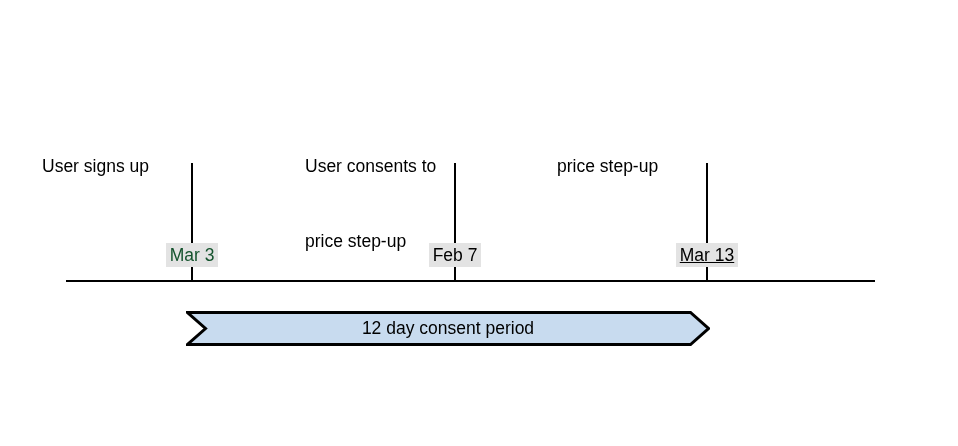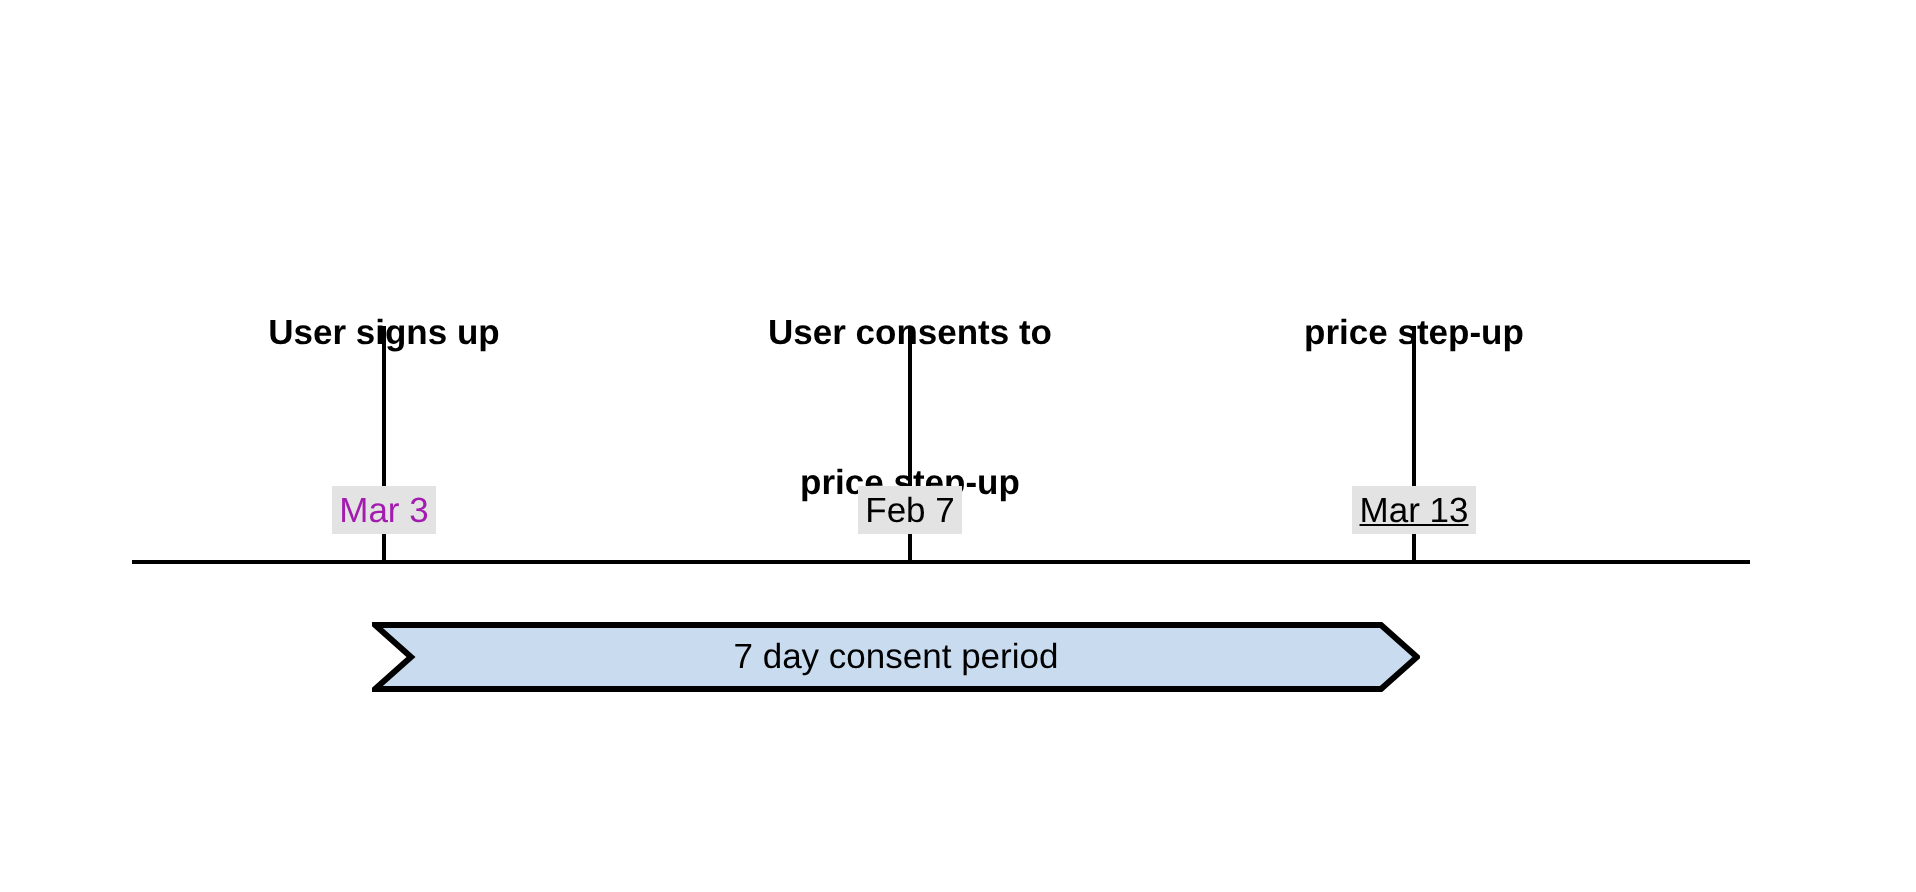--- a/index.html
+++ b/index.html
@@ -45,26 +45,25 @@
     top: 163px;
     width: 0;
     height: 119px;
     border-left: 2px solid #000000;
   }
   .event .caption {
     position: absolute;
     top: 104px;
     left: -150px;
     width: 300px;
-    text-align: center;
+    text-align: left;
     font-size: 17.5px;
     line-height: 25px;
     color: #000000;
     white-space: pre;
-    font-weight: bold;
   }
   .event .caption .ln {
     display: block;
   }
   .event .datechip-wrap {
     position: absolute;
     top: 243px;
     left: -100px;
     width: 200px;
     text-align: center;
@@ -113,21 +112,21 @@
 <div id="canvas">
 
   <div class="axis-line" style="left: 66px; width: 809px; top: 280px; border-top-color: rgb(0, 0, 0);"></div>
 
   <div class="event" id="event-0" style="left: 192px;">
     <div class="caption">
       <span class="ln">User signs up</span>
     </div>
     <div class="tick"></div>
     <div class="datechip-wrap">
-      <span class="datechip" style="background: rgb(227, 227, 227); color: #a21caf;">Mar 3</span>
+      <span class="datechip" style="background: rgb(227, 227, 227); color: #14532d;">Mar 3</span>
     </div>
   </div>
 
   <div class="event" id="event-1" style="left: 455px;">
     <div class="caption">
       <span class="ln">User consents to</span>
       <span class="ln">price step-up</span>
     </div>
     <div class="tick"></div>
     <div class="datechip-wrap">
@@ -142,16 +141,16 @@
     <div class="tick"></div>
     <div class="datechip-wrap">
       <span class="datechip" style="background: rgb(227, 227, 227); color: rgb(0, 0, 0); text-decoration: underline;">Mar 13</span>
     </div>
   </div>
 
   <div class="banner" style="left: 186px; width: 524px;">
     <svg viewBox="0 0 524 35" preserveAspectRatio="none" style="width: 524px;">
       <polygon id="banner-shape" points="1.5,1.5 504.5,1.5 522.5,17.5 504.5,33.5 1.5,33.5 19.5,17.5" fill="#c8dbef" stroke="#000000" stroke-width="3" stroke-linejoin="miter"></polygon>
     </svg>
-    <div class="banner-label" style="width: 524px;">7 day consent period</div>
+    <div class="banner-label" style="width: 524px;">12 day consent period</div>
   </div>
 
 </div>
 
 </body></html>

